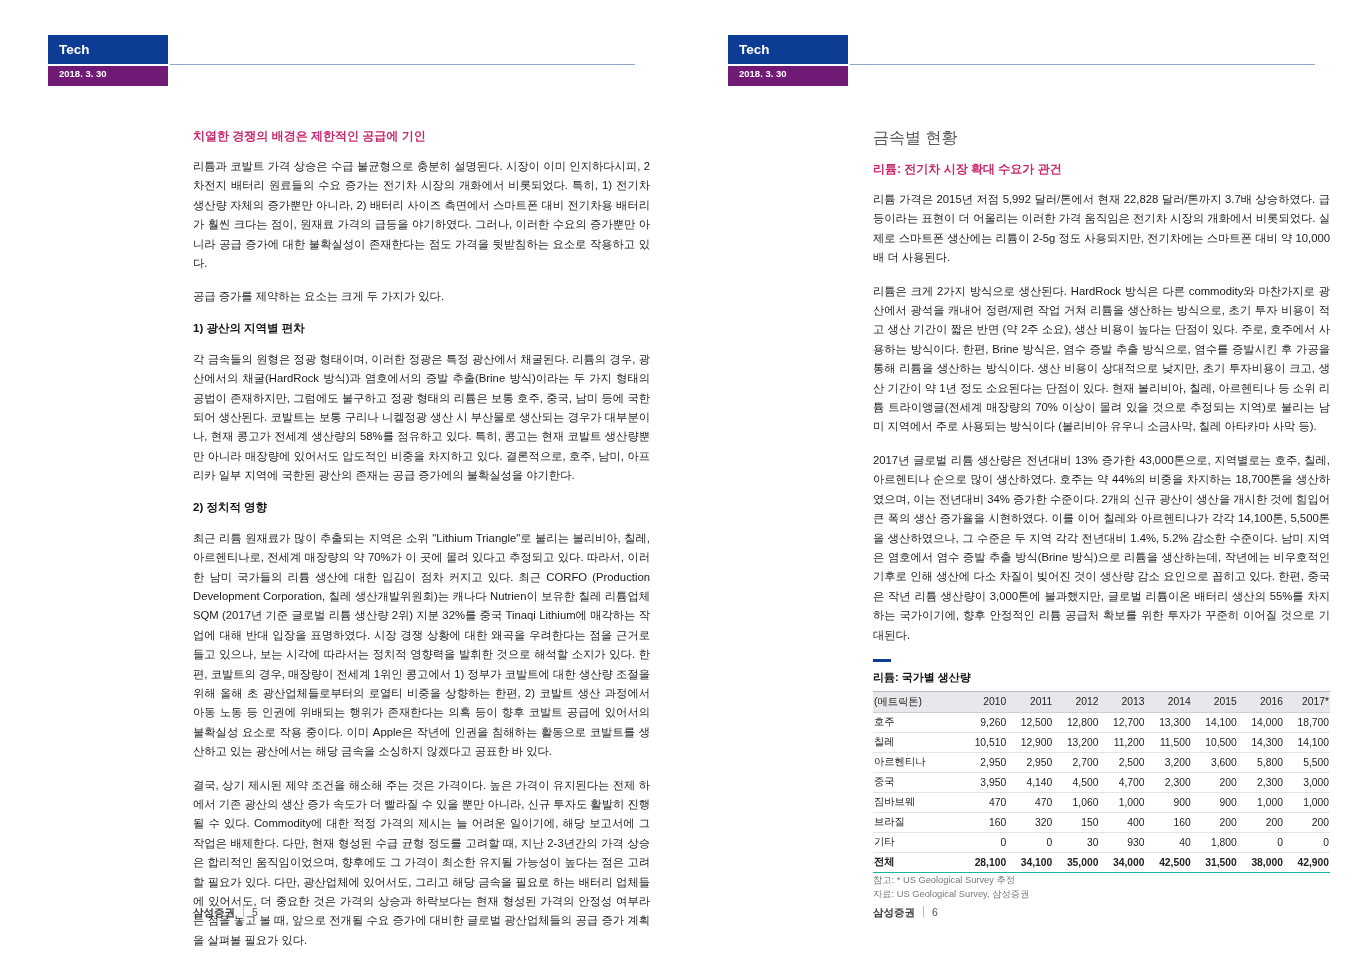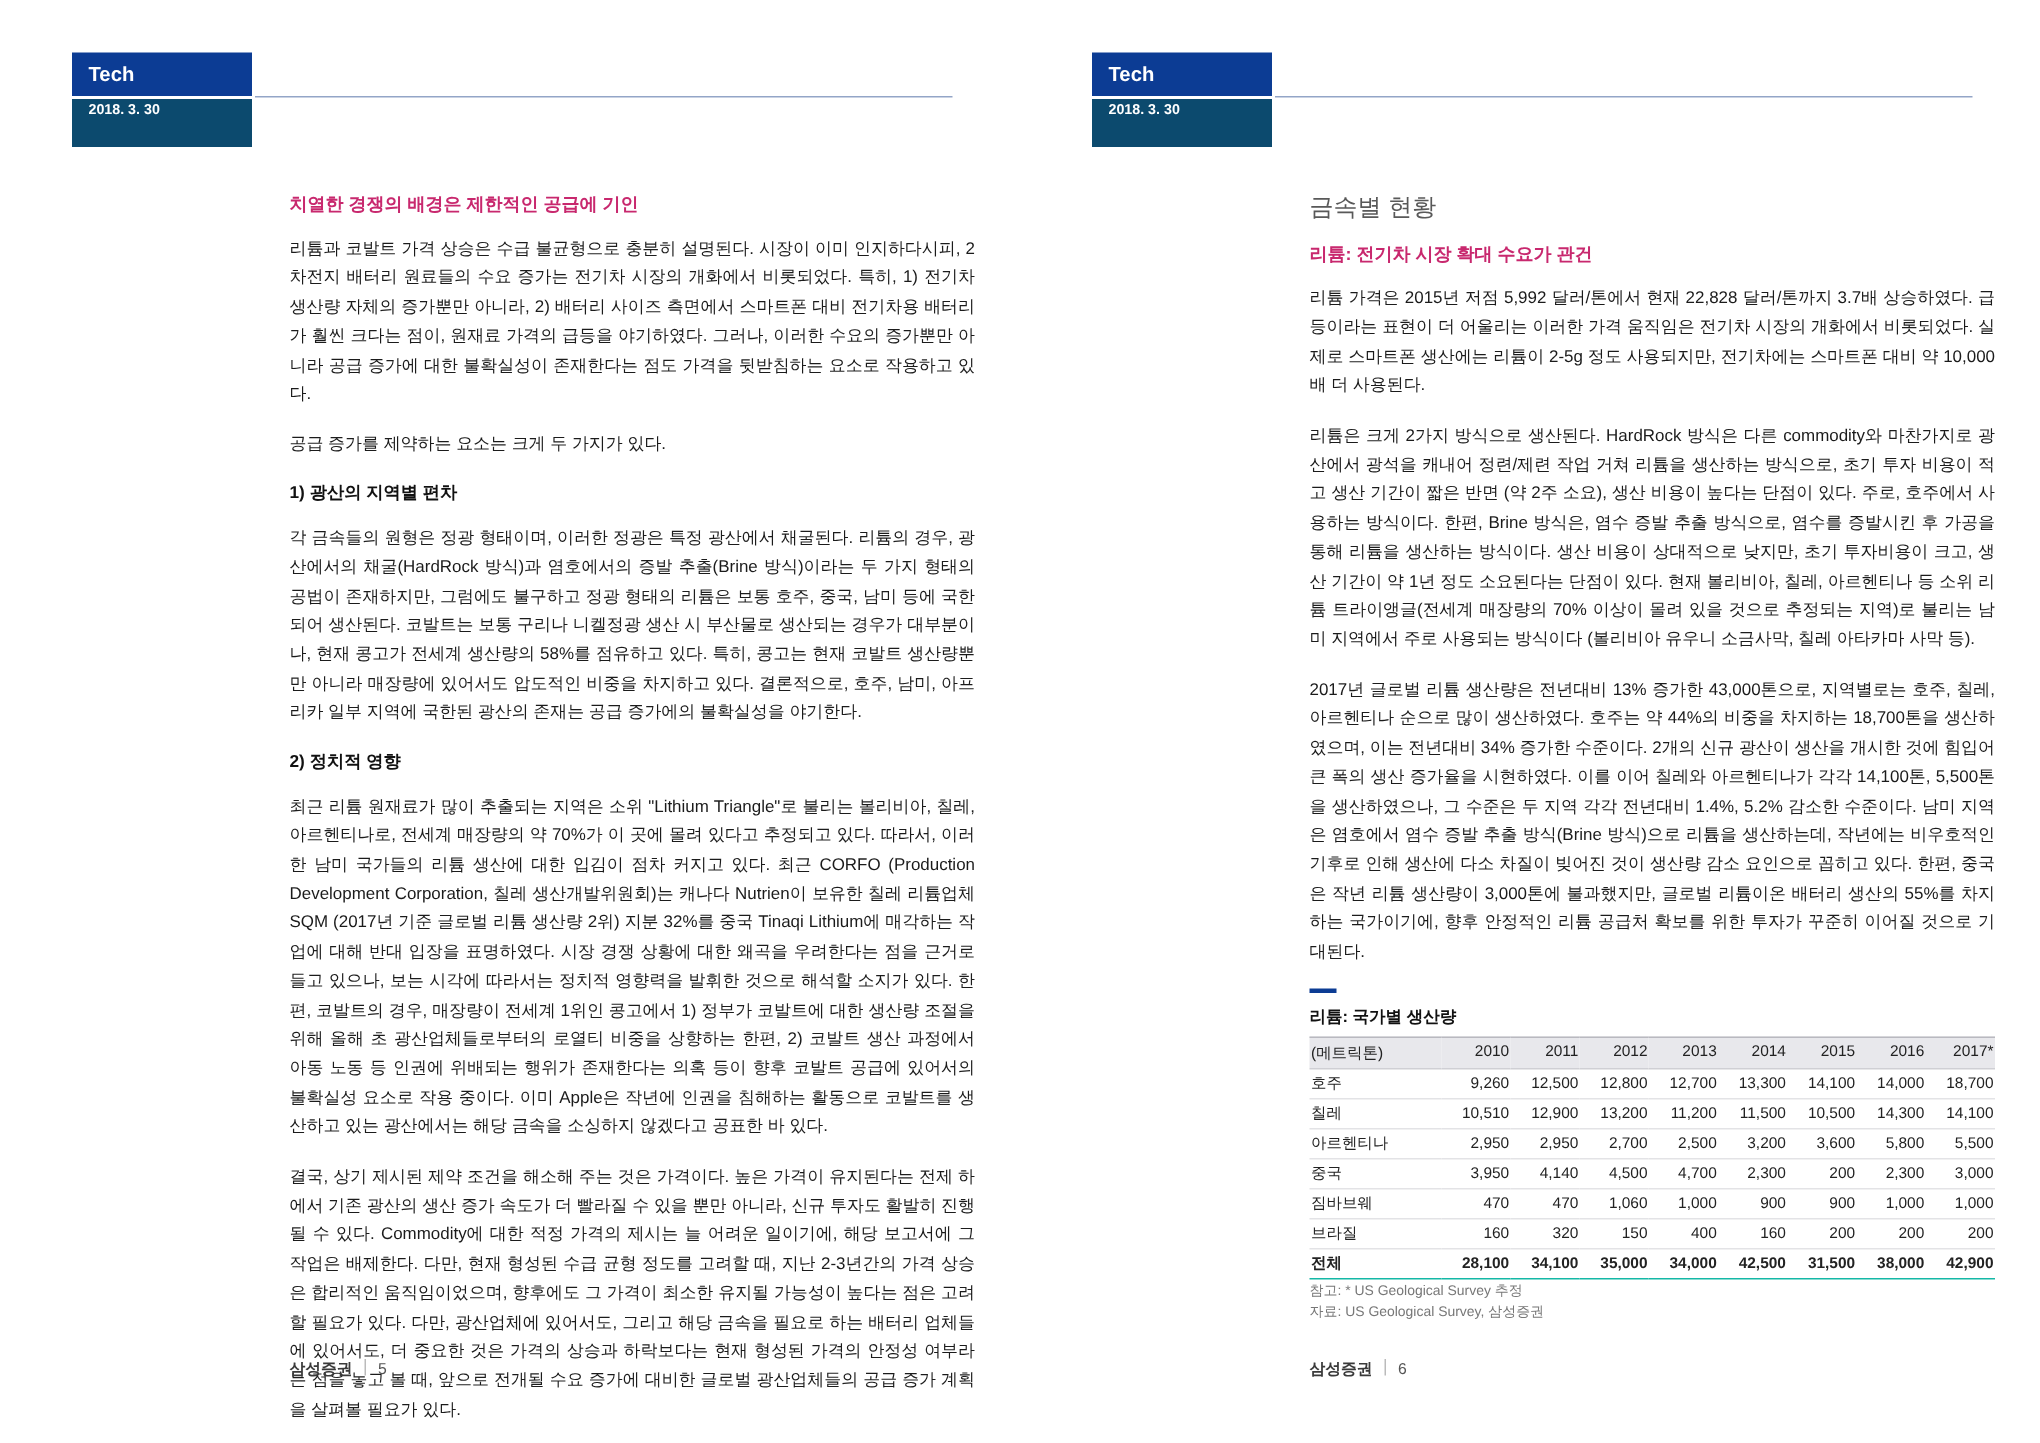--- a/index.html
+++ b/index.html
@@ -8,22 +8,22 @@
   body { position: relative; overflow: hidden; }
 
   .page { position: absolute; top: 0; width: 680px; height: 962px; background: #fff; }
   .page-left  { left: 0; }
   .page-right { left: 680px; }
 
   
   .tag-block { position: absolute; left: 48px; top: 35px; width: 120px; }
   .tag-cat  { background: #0C3C94; color: #fff; font-weight: bold; font-size: 13.5px;
               height: 29px; line-height: 29px; padding-left: 11px; }
-  .tag-date { background: #0c4a6e; color: #fff; font-weight: bold; font-size: 9.5px;
-              height: 32px; line-height: 16px; padding-left: 11px; margin-top: 2px; }
+  .tag-date { background: #701a75; color: #fff; font-weight: bold; font-size: 9.5px;
+              height: 20px; line-height: 16px; padding-left: 11px; margin-top: 2px; }
   .header-rule { position: absolute; left: 170px; top: 64px; width: 465px; height: 1px;
               background: #93a5c7; }
 
   
   .content { position: absolute; left: 193px; top: 128px; width: 457px; }
   .section-label { font-size: 16px; color: #595959; margin-bottom: 12px; }
   .heading-pink { font-size: 12px; font-weight: bold; color: #C8286E; margin-bottom: 12px; }
   .body-p { font-size: 11.3px; line-height: 19.4px; text-align: justify; color: #1b1b1b;
             margin-bottom: 14px; }
   .sub-heading { font-size: 11.5px; font-weight: bold; color: #111; margin: 6px 0 14px 0; }
@@ -168,20 +168,31 @@
               <td class="col-label">브라질</td>
               <td class="num">160</td>
               <td class="num">320</td>
               <td class="num">150</td>
               <td class="num">400</td>
               <td class="num">160</td>
               <td class="num">200</td>
               <td class="num">200</td>
               <td class="num">200</td>
             </tr>
+            <tr>
+              <td class="col-label">기타</td>
+              <td class="num">0</td>
+              <td class="num">0</td>
+              <td class="num">30</td>
+              <td class="num">930</td>
+              <td class="num">40</td>
+              <td class="num">1,800</td>
+              <td class="num">0</td>
+              <td class="num">0</td>
+            </tr>
             <tr class="total">
               <td class="col-label">전체</td>
               <td class="num">28,100</td>
               <td class="num">34,100</td>
               <td class="num">35,000</td>
               <td class="num">34,000</td>
               <td class="num">42,500</td>
               <td class="num">31,500</td>
               <td class="num">38,000</td>
               <td class="num">42,900</td>

